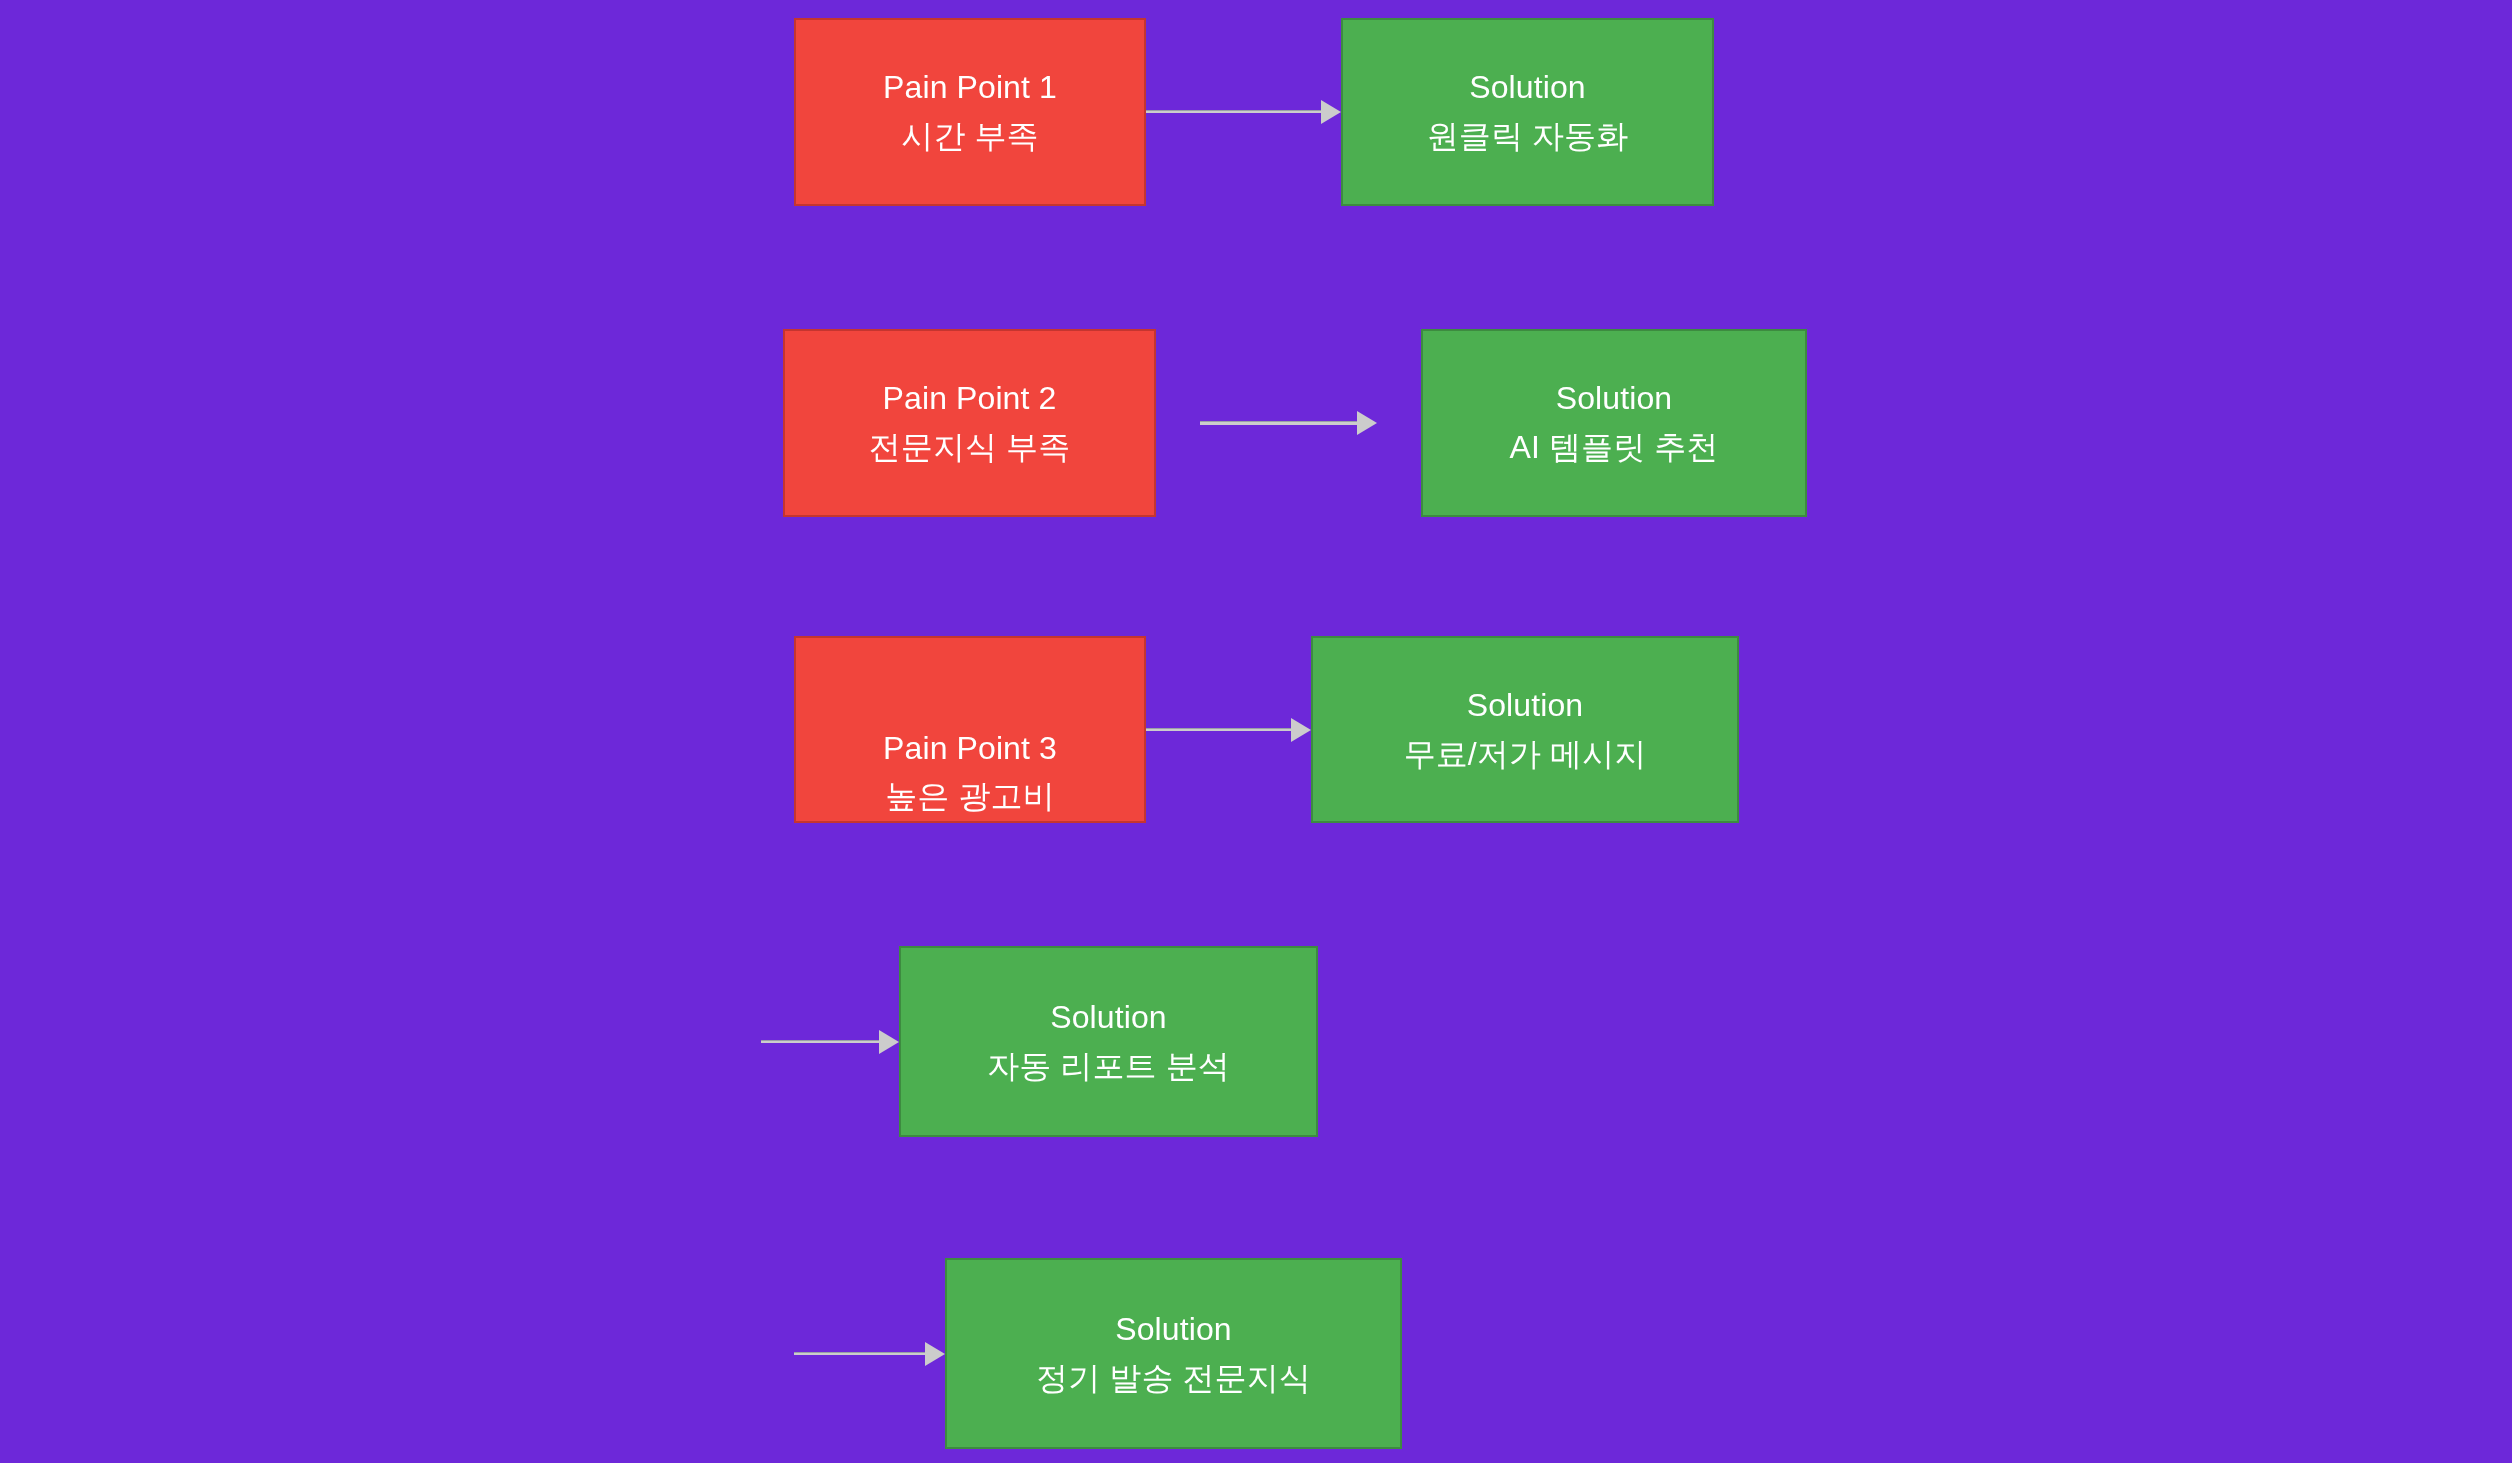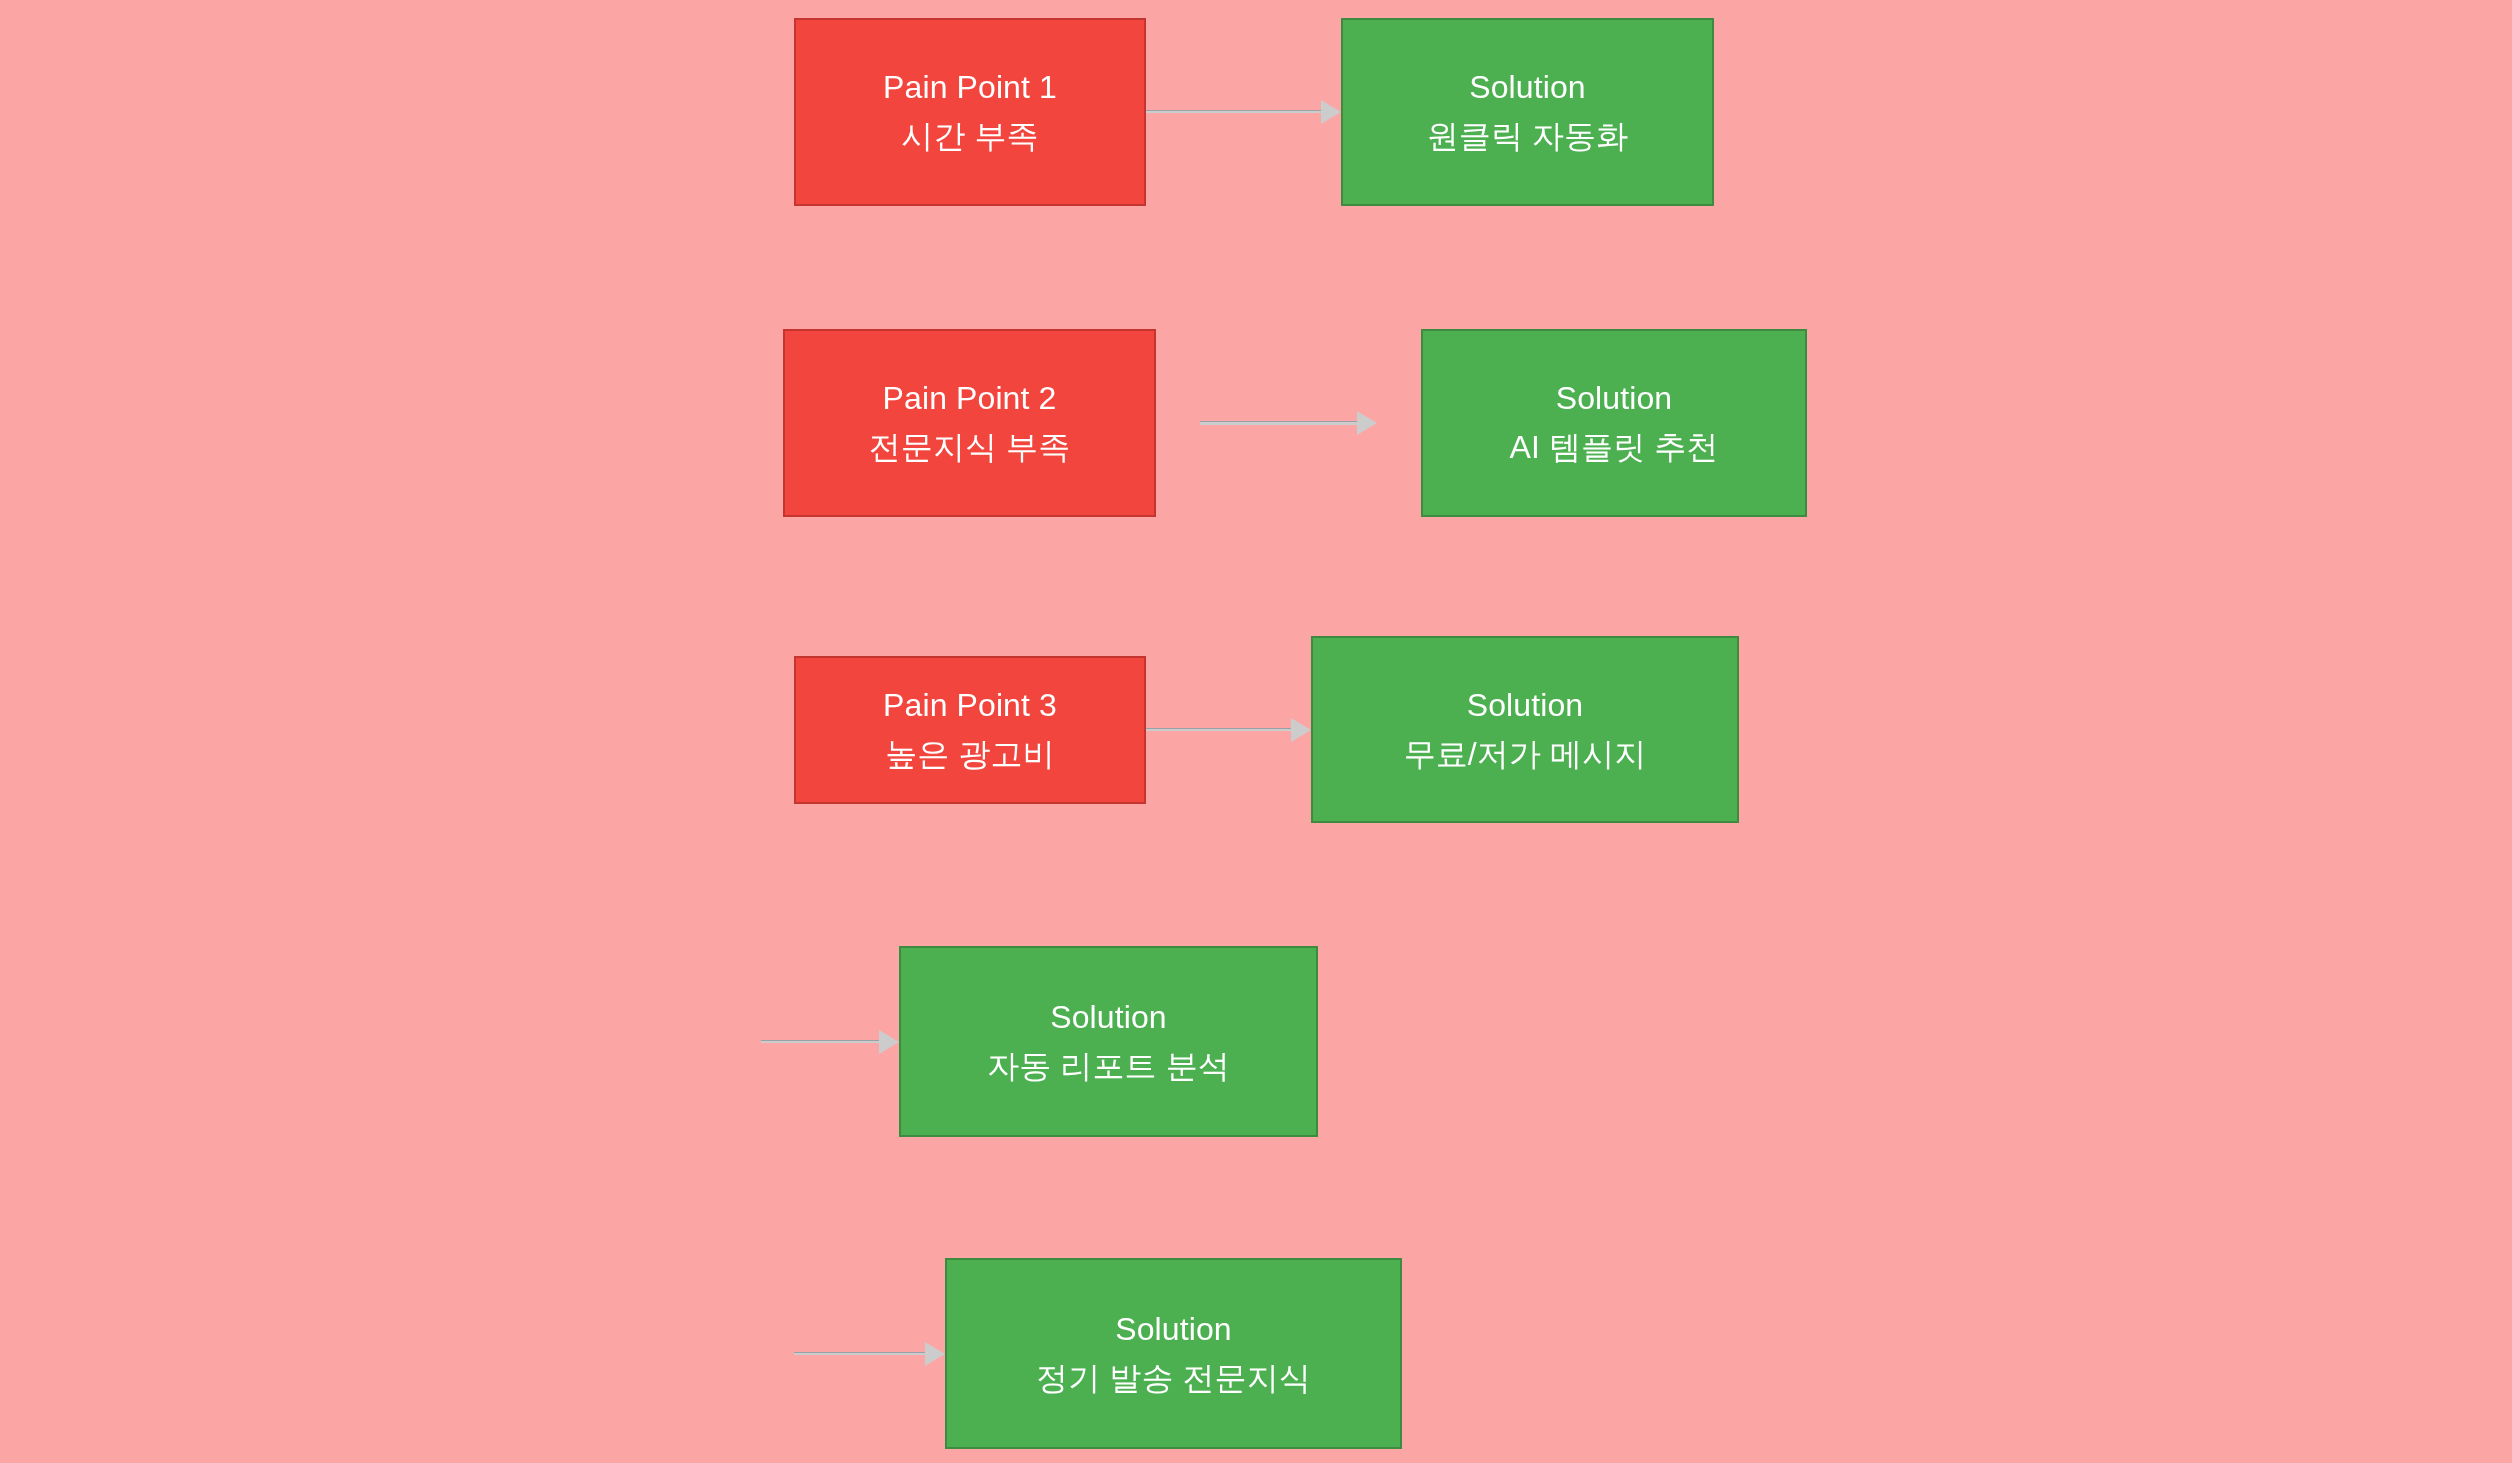--- a/index.html
+++ b/index.html
@@ -74,21 +74,21 @@
     border-top: 12px solid transparent;
     border-bottom: 12px solid transparent;
     border-left: 20.3px solid #cccccc;
     margin-left: -0.9px;
     flex: 0 0 auto;
   }
 </style>
 </head>
 <body>
 
-<div id="canvas" style="width: 2512px; height: 1464px; background: #fca5a5; text-decoration: underline;">
+<div id="canvas" style="width: 2512px; height: 1464px; background: #6d28d9; text-decoration: underline;">
 
   <div class="flow-row" style="top: 17.5px; height: 188px; justify-content: flex-start; padding-left: 794px; width: 1713px;">
     <div class="node pain" style="background: rgb(241, 69, 61); border-color: rgb(197, 53, 47); color: rgb(255, 255, 255); width: 352px; height: 188px;">
       <span class="line">Pain Point 1</span>
       <span class="line">시간 부족</span>
     </div>
     <div class="connector" style="width: 195px;">
       <div class="shaft" style="background: rgb(204, 204, 204);"></div>
       <div class="head" style="border-left-color: rgb(204, 204, 204);"></div>
     </div>
@@ -107,21 +107,21 @@
       <div class="shaft" style="background: rgb(204, 204, 204);"></div>
       <div class="head" style="border-left-color: rgb(204, 204, 204);"></div>
     </div>
     <div class="node solution" style="background: rgb(76, 175, 80); border-color: rgb(61, 139, 64); color: rgb(255, 255, 255); width: 386px; height: 188px;">
       <span class="line">Solution</span>
       <span class="line">AI 템플릿 추천</span>
     </div>
   </div>
 
   <div class="flow-row" style="top: 636px; height: 187px; justify-content: flex-start; padding-left: 794px; width: 1739px;">
-    <div class="node pain" style="background: rgb(241, 69, 61); border-color: rgb(197, 53, 47); color: rgb(255, 255, 255); width: 352px; height: 148px;">
+    <div class="node pain" style="background: rgb(241, 69, 61); border-color: rgb(197, 53, 47); color: rgb(255, 255, 255); width: 352px; height: 187px; justify-content: flex-end;">
       <span class="line">Pain Point 3</span>
       <span class="line">높은 광고비</span>
     </div>
     <div class="connector" style="width: 165px;">
       <div class="shaft" style="background: rgb(204, 204, 204);"></div>
       <div class="head" style="border-left-color: rgb(204, 204, 204);"></div>
     </div>
     <div class="node solution" style="background: rgb(76, 175, 80); border-color: rgb(61, 139, 64); color: rgb(255, 255, 255); width: 428px; height: 187px;">
       <span class="line">Solution</span>
       <span class="line">무료/저가 메시지</span>

